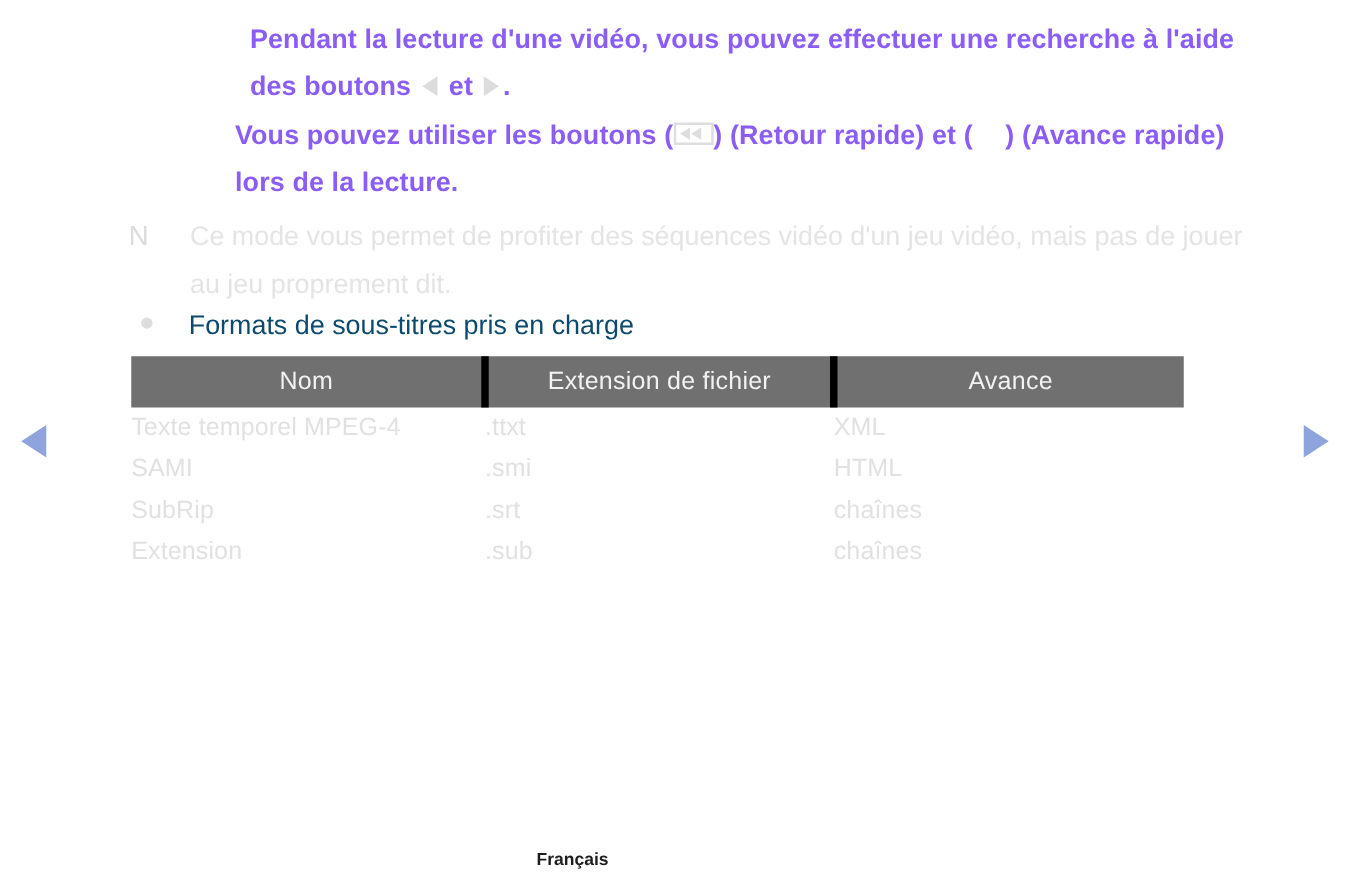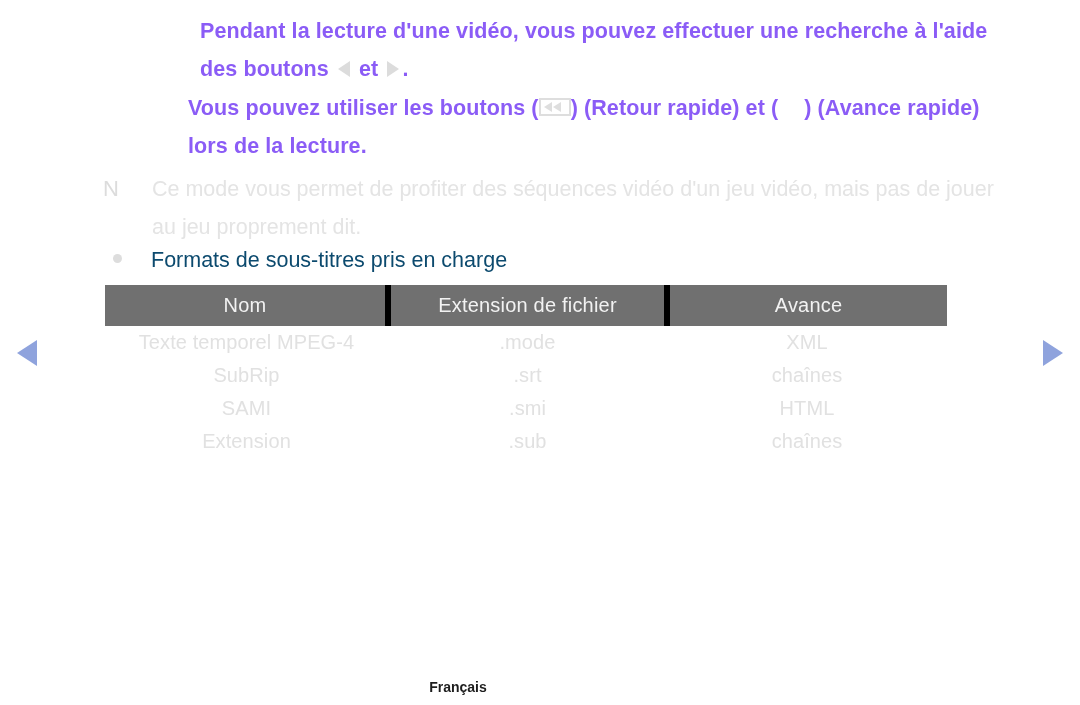--- a/index.html
+++ b/index.html
@@ -193,21 +193,20 @@
     letter-spacing: 0.2px;
   }
   .table thead th:last-child {
     border-right: none;
   }
 
   .table tbody td {
     color: #e1e1e1;
     font-size: 20px;
     font-weight: 400;
-    text-align: center;
     height: 33px;
     padding: 0;
     border: none;
     letter-spacing: 0.1px;
   }
 
   
   .footer {
     position: absolute;
     left: 0;
@@ -256,34 +255,34 @@
         <thead>
           <tr>
             <th>Nom</th>
             <th>Extension de fichier</th>
             <th>Avance</th>
           </tr>
         </thead>
         <tbody>
           <tr>
             <td>Texte temporel MPEG-4</td>
-            <td>.mode</td>
+            <td>.ttxt</td>
             <td>XML</td>
+          </tr>
+          <tr>
+            <td>SAMI</td>
+            <td>.smi</td>
+            <td>HTML</td>
           </tr>
           <tr>
             <td>SubRip</td>
             <td>.srt</td>
             <td>chaînes</td>
           </tr>
           <tr>
-            <td>SAMI</td>
-            <td>.smi</td>
-            <td>HTML</td>
-          </tr>
-          <tr>
             <td>Extension</td>
             <td>.sub</td>
             <td>chaînes</td>
           </tr>
         </tbody>
       </table>
     </div>
 
   </div>
 

